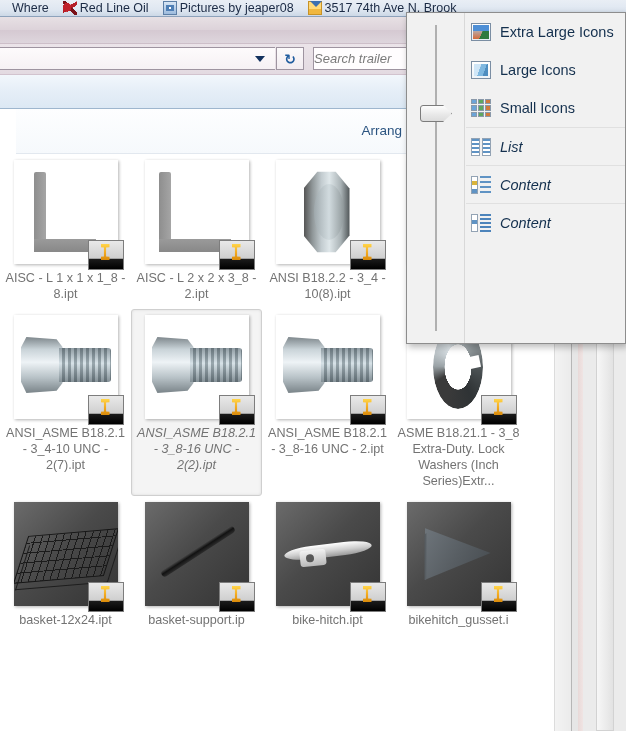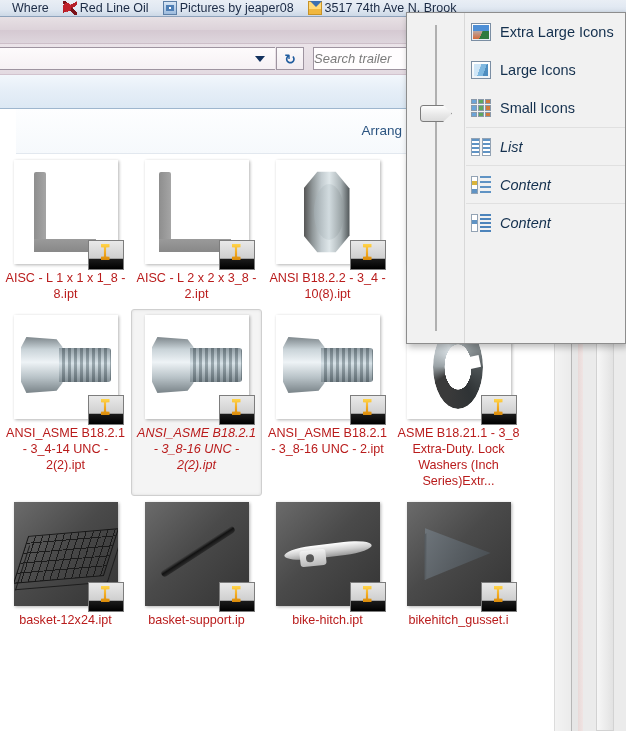--- a/index.html
+++ b/index.html
@@ -187,21 +187,21 @@
     border: 1px solid #7d7d7d; overflow: hidden;
   }
   .ipt-badge::after {
     content: ""; position: absolute; left: 12px; top: 3px;
     width: 9px; height: 16px;
     background: linear-gradient(to bottom, #ffd54a 0%, #f2a81e 55%, #d98b0c 100%);
     clip-path: polygon(0 0, 100% 0, 100% 20%, 62% 22%, 62% 78%, 100% 80%, 100% 100%, 0 100%, 0 80%, 38% 78%, 38% 22%, 0 20%);
   }
   .file-label {
     margin-top: 6px; width: 126px; text-align: center;
-    font-size: 12.6px; line-height: 16px; color: #b91c1c;
+    font-size: 12.6px; line-height: 16px; color: #737373;
     word-wrap: break-word;
   }
 
   
   .art-angle {
     position: absolute; left: 20px; top: 12px; width: 62px; height: 80px;
   }
   .art-angle::before {
     content: ""; position: absolute; left: 0; top: 0; width: 12px; height: 80px;
     background: linear-gradient(to right, #8e8e8e, #a5a5a5);
@@ -561,21 +561,21 @@
       <div class="file-item">
         <div class="thumb-wrap">
           <div class="thumb">
             <span class="art-bolt">
               <span class="head"></span>
                 <span class="shank"></span>
             </span>
           </div>
           <span class="ipt-badge"></span>
         </div>
-        <div class="file-label">ANSI_ASME B18.2.1 - 3_4-14 UNC - 2(2).ipt</div>
+        <div class="file-label">ANSI_ASME B18.2.1 - 3_4-10 UNC - 2(7).ipt</div>
       </div>
 
       <div class="file-item selected">
         <div class="thumb-wrap">
           <div class="thumb">
             <span class="art-bolt">
               <span class="head"></span>
                 <span class="shank"></span>
             </span>
           </div>

